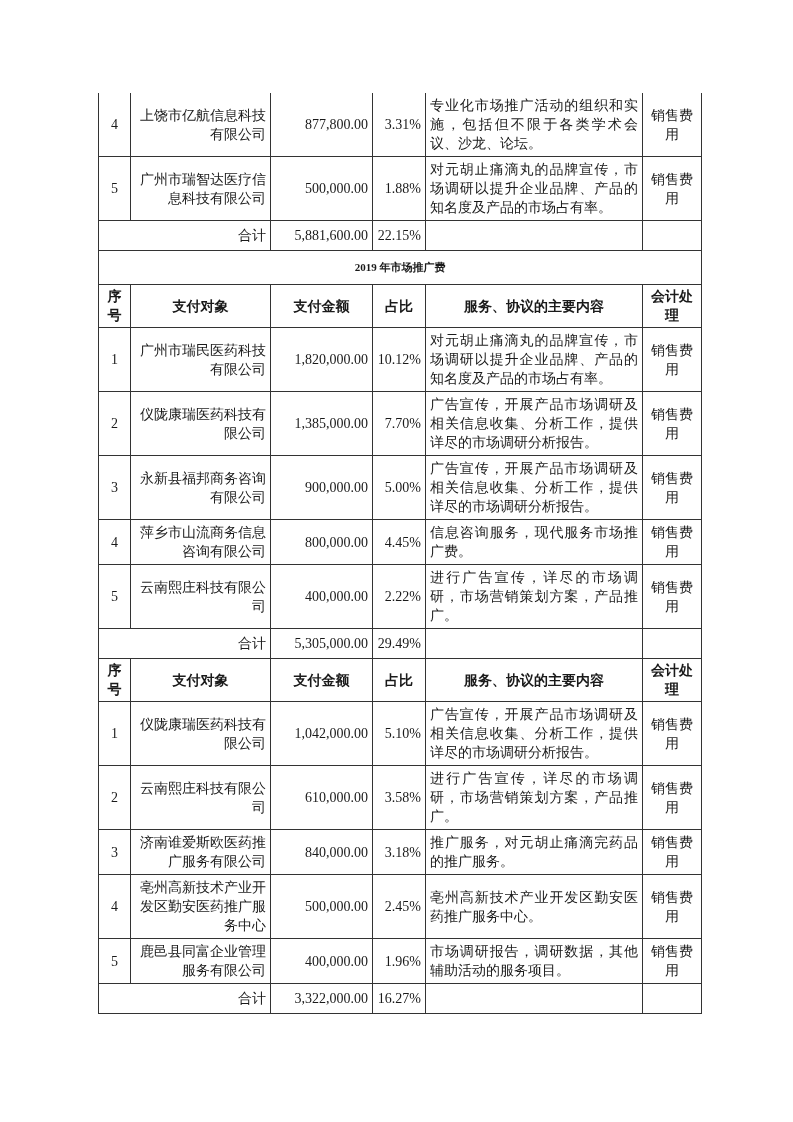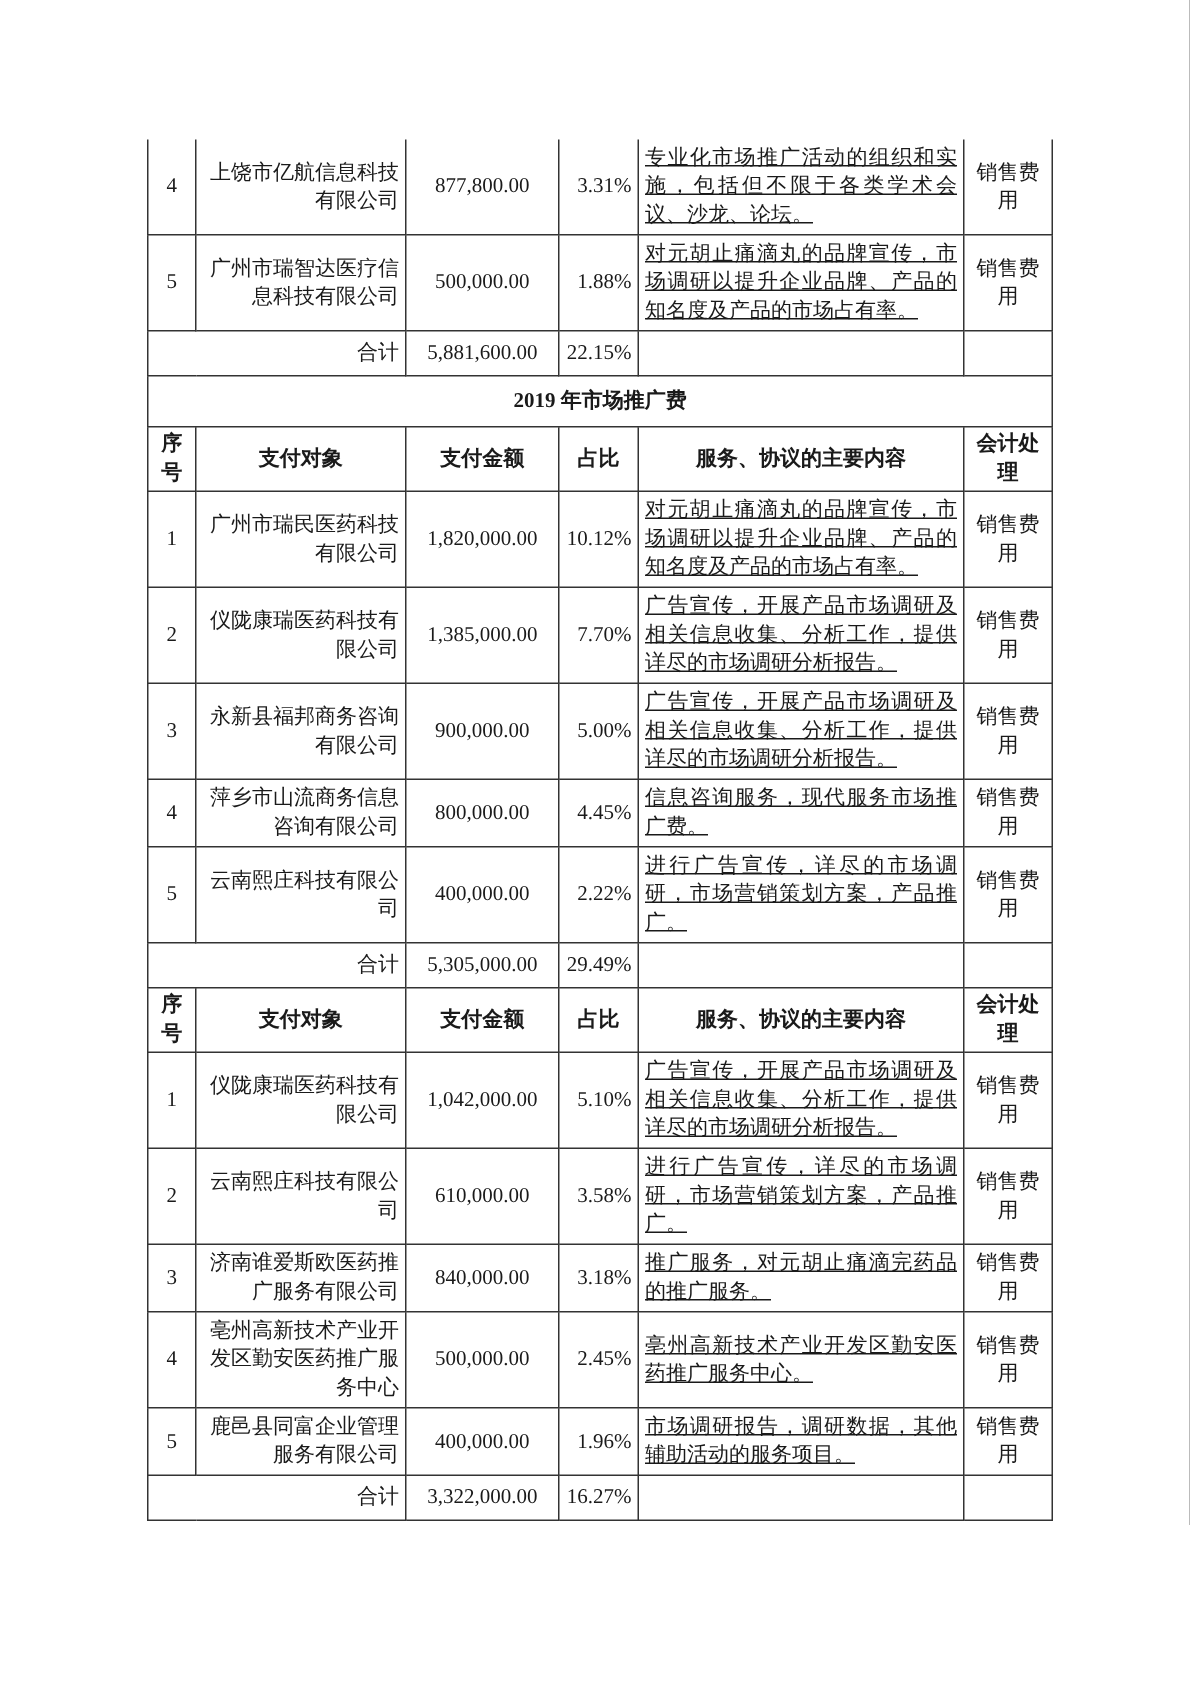--- a/index.html
+++ b/index.html
@@ -28,29 +28,29 @@
     vertical-align: middle;
     font-weight: normal;
     word-break: break-all;
   }
   
   table.fee-table { border-top: none; }
   tr.first-row td { border-top: none; }
 
   td.c-no   { text-align: center; }
   td.c-payee{ text-align: right; }
-  td.c-amt  { text-align: center; padding-right: 6px; margin-left: 48px; }
+  td.c-amt  { text-align: right; padding-right: 6px; margin-left: 48px; }
   td.c-pct  { text-align: right; padding-right: 5px; }
-  td.c-srv  { text-align: justify; text-decoration: underline; }
+  td.c-srv  { text-align: justify; }
   td.c-acct { text-align: center; }
 
   tr.title-row td {
     text-align: center;
     font-weight: bold;
-    font-size: 14px;
+    font-size: 11px;
     padding: 7px 0;
   }
   tr.head-row th {
     text-align: center;
     font-weight: bold;
     padding: 2px 2px;
   }
   tr.total-row td { padding-top: 5px; padding-bottom: 5px; }
   td.c-total-label { text-align: right; }
 </style>

